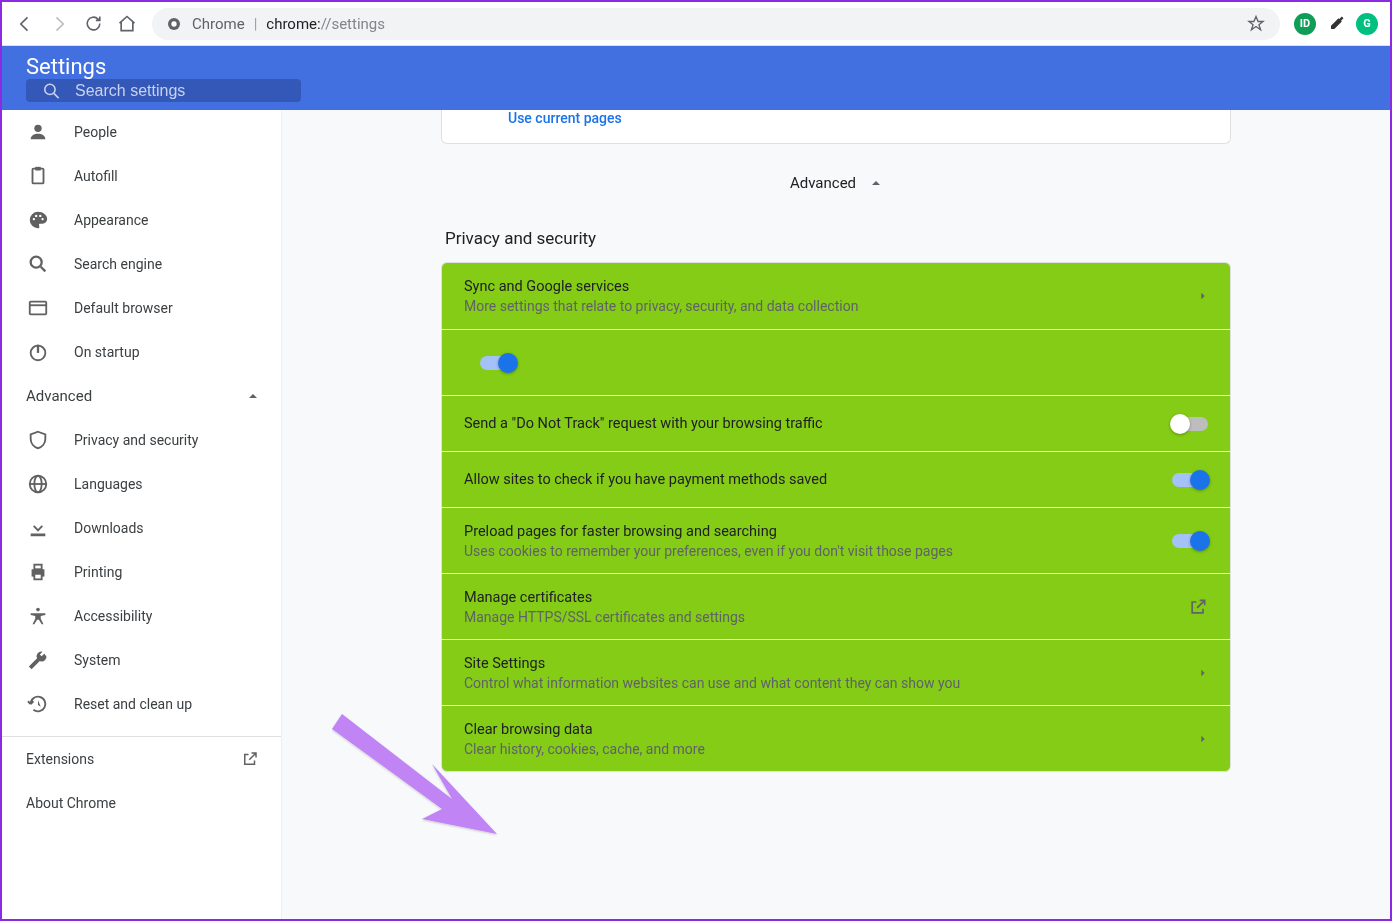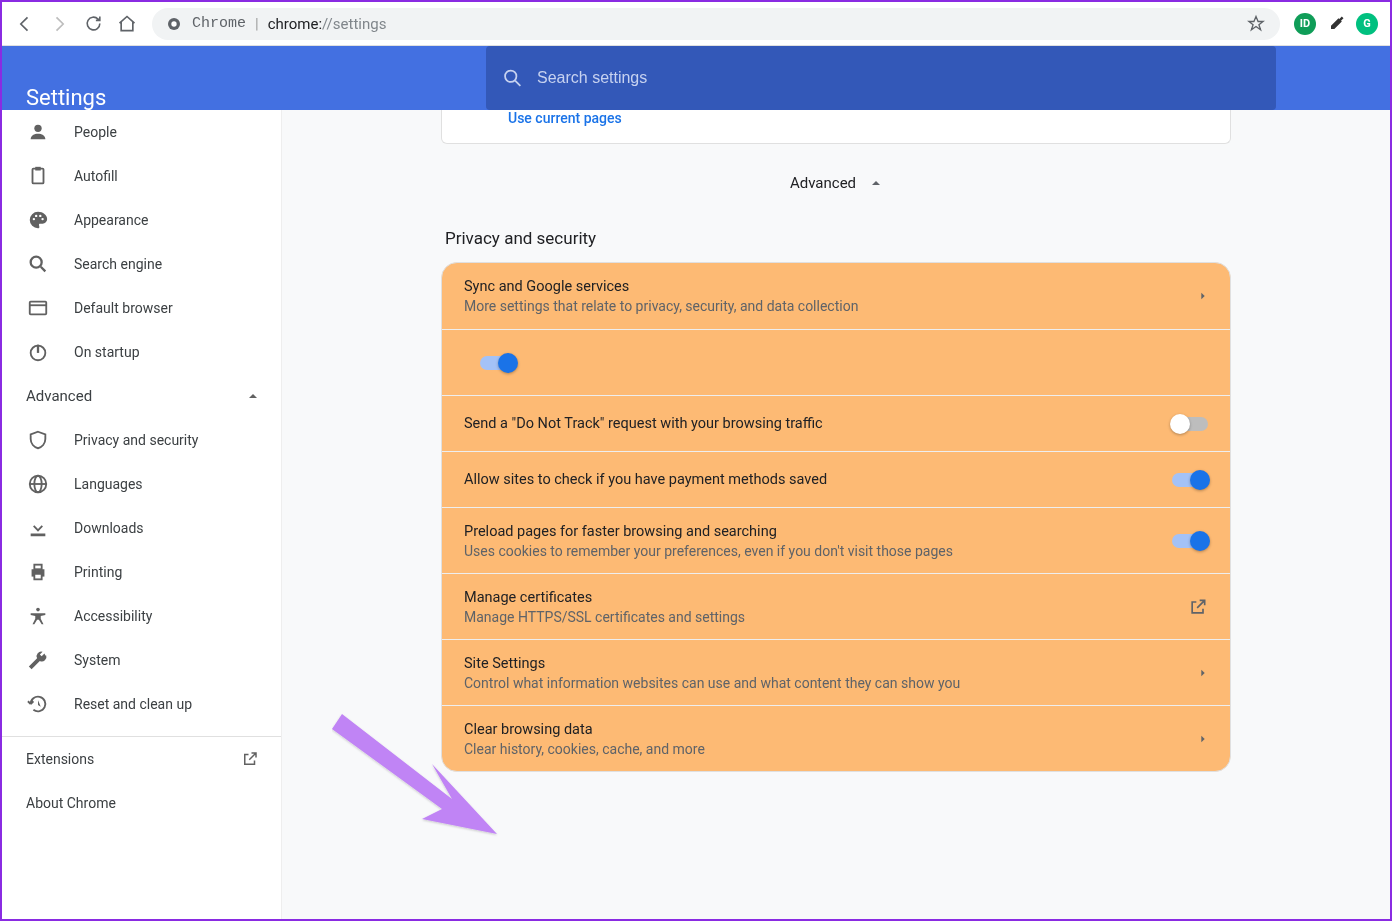--- a/index.html
+++ b/index.html
@@ -3,29 +3,29 @@
 <meta charset="utf-8">
 <style>
   * { box-sizing: border-box; margin: 0; padding: 0; }
   body { font-family: Roboto, Arial, sans-serif; background: #fff; width: 1392px; height: 921px; overflow: hidden; border: 2px solid #8a2be2; position: relative; }
   
   
   .browser-bar { height: 44px; background: #fff; display: flex; align-items: center; padding: 0 6px; border-bottom: 1px solid #e0e0e0; }
   .nav-btn { width: 34px; height: 34px; display: flex; align-items: center; justify-content: center; color: #5f6368; }
   .nav-btn.disabled { color: #bdbdbd; }
   .omnibox { flex: 1; height: 32px; background: #f1f3f4; border-radius: 16px; margin: 0 8px; display: flex; align-items: center; padding: 0 14px; color: #202124; font-size: 15px; }
-  .omnibox .chrome-chip { color: #5f6368; display:flex; align-items:center;font-family:Liberation Mono, monospace; }
+  .omnibox .chrome-chip { color: #5f6368; display:flex; align-items:center; }
   .omnibox .sep { margin: 0 9px; color: #9e9e9e; }
   .omnibox .url-strong { color: #202124; }
   .omnibox .url-rest { color: #80868b; }
   .ext-icons { display:flex; align-items:center; gap:10px; padding: 0 6px; }
   .circ { width:22px; height:22px; border-radius:50%; display:flex; align-items:center; justify-content:center; font-size:11px; font-weight:bold; color:#fff; }
   
   
-  .app-header { height: 64px; background: #4370e1; display:flex; align-items:flex-end; padding: 0 24px; color:#fff; }
+  .app-header { height: 64px; background: #4370e1; display:flex; align-items:flex-start; padding: 8px 24px; color:#fff;flex-direction:column; }
   .app-title { font-size:22px; width: 460px; }
   .search-wrap { flex:1; max-width: 790px; background:#3358b8; height:64px; border-radius:4px; display:flex; align-items:center; padding:0 16px; }
   .search-wrap input { background:transparent; border:none; outline:none; color:#fff; font-size:16px; margin-left:14px; width:100%; }
   .search-wrap input::placeholder { color: #c7d2f0; }
   
   .body-wrap { display:flex; height: calc(100% - 44px - 64px); }
   
   
   .sidebar { width: 280px; border-right:1px solid #eee; display:flex; flex-direction:column; padding-top: 0; font-size:14px; color:#3c4043; overflow:hidden;}
   .side-item { height:44px; display:flex; align-items:center; padding-left: 24px; cursor:pointer; }
@@ -40,21 +40,21 @@
   .main { flex:1; background:#f8f9fa; overflow-y:hidden; position:relative;}
   .main-inner { width: 790px; margin: 0 auto; position:relative;}
   
   .card-top { background:#fff; border:1px solid #e0e0e0; border-radius: 6px; margin-top:0; height:34px; display:flex; align-items:flex-start; padding-left: 66px; border-top:none; border-top-left-radius:0; border-top-right-radius:0;}
   .card-top a { color:#1a73e8; font-size:14px; font-weight:500; text-decoration:none; }
   
   .adv-toggle { text-align:center; padding: 30px 0 24px; font-size:15px; color:#202124; display:flex; justify-content:center; align-items:center; gap:14px; cursor:pointer;}
   
   .section-title { font-size:17px; color:#202124; padding: 12px 0 14px 4px; font-weight:400;}
   
-  .card { background:#fdba74; border:1px solid #e0e0e0; border-radius:16px; }
+  .card { background:#84cc16; border:1px solid #e0e0e0; border-radius:6px; }
   .row { display:flex; align-items:center; padding: 14px 22px; min-height:66px; border-top:1px solid #eee; cursor:pointer; }
   .row:first-child { border-top:none; }
   .row .txt { flex:1; }
   .row .title { font-size:14.5px; color:#202124; }
   .row .sub { font-size:14px; color:#5f6368; margin-top:3px; }
   .row .act { margin-left:16px; color:#5f6368; }
   
   
   .toggle { width:36px; height:14px; border-radius:10px; background:#bdbdbd; position:relative; }
   .toggle .knob { position:absolute; width:20px; height:20px; border-radius:50%; background:#fff; top:-3px; left:-2px; box-shadow:0 1px 3px rgba(0,0,0,.3); }

